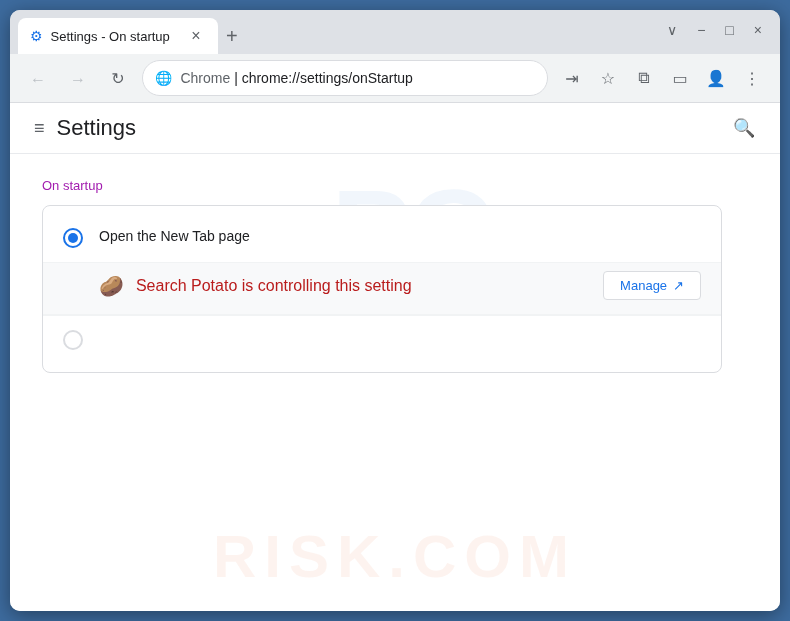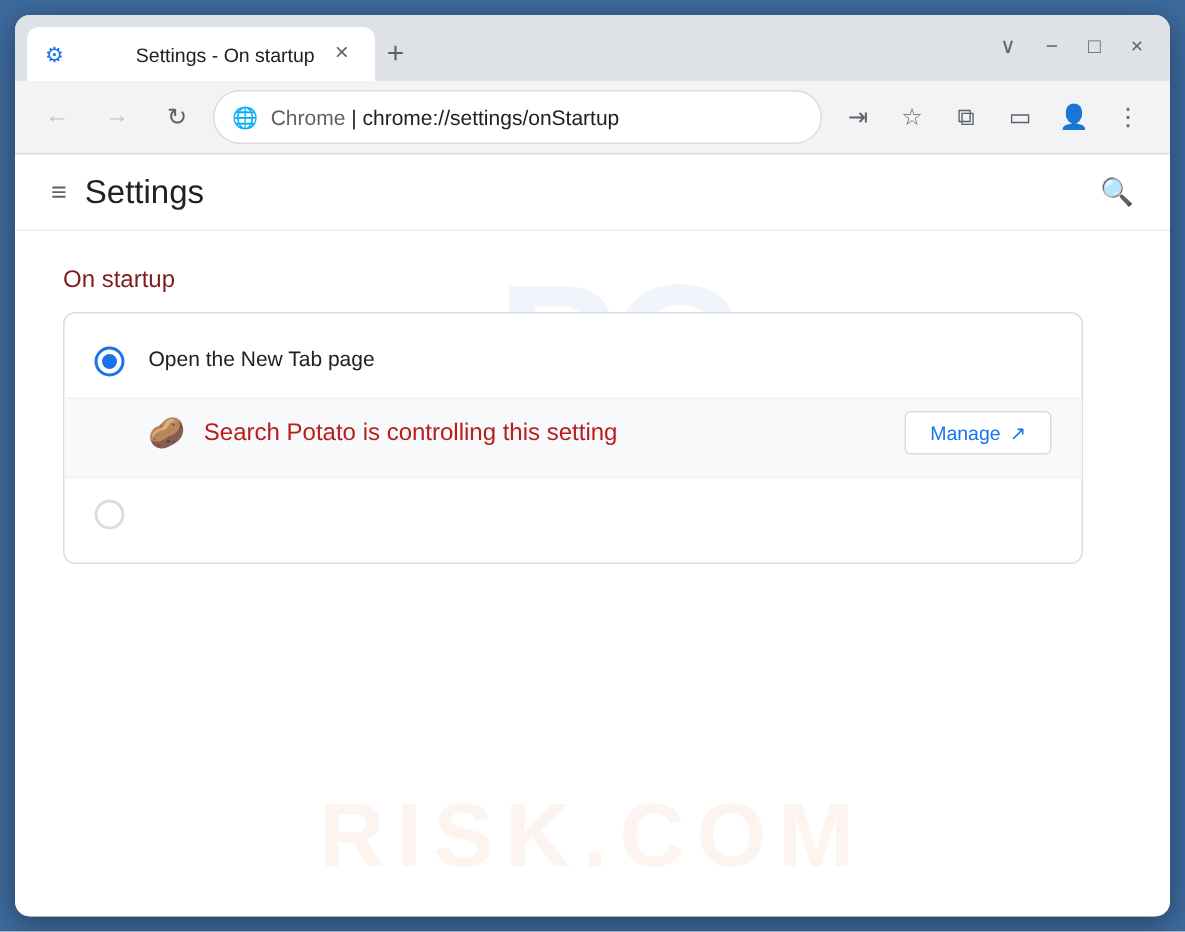--- a/index.html
+++ b/index.html
@@ -45,21 +45,20 @@
     .tab-icon {
       color: #1a73e8;
       font-size: 14px;
     }
     .tab-title {
       flex: 1;
       white-space: nowrap;
       overflow: hidden;
       text-overflow: ellipsis;
       font-size: 13px;
-      margin-left: 40px;
     }
     .tab-close {
       cursor: pointer;
       color: #5f6368;
       font-size: 16px;
       width: 20px;
       height: 20px;
       display: flex;
       align-items: center;
       justify-content: center;
@@ -219,22 +218,22 @@
       letter-spacing: 8px;
     }
     
     .settings-body {
       padding: 24px 32px;
       position: relative;
       z-index: 1;
       flex: 1;
     }
     .section-title {
-      font-size: 16px;
-      color: #7f1d1d;
+      font-size: 13px;
+      color: #a21caf;
       margin-bottom: 12px;
     }
     .options-card {
       background: #fff;
       border: 1px solid #dadce0;
       border-radius: 8px;
       padding: 8px 0;
       max-width: 680px;
     }
     .option-item {

